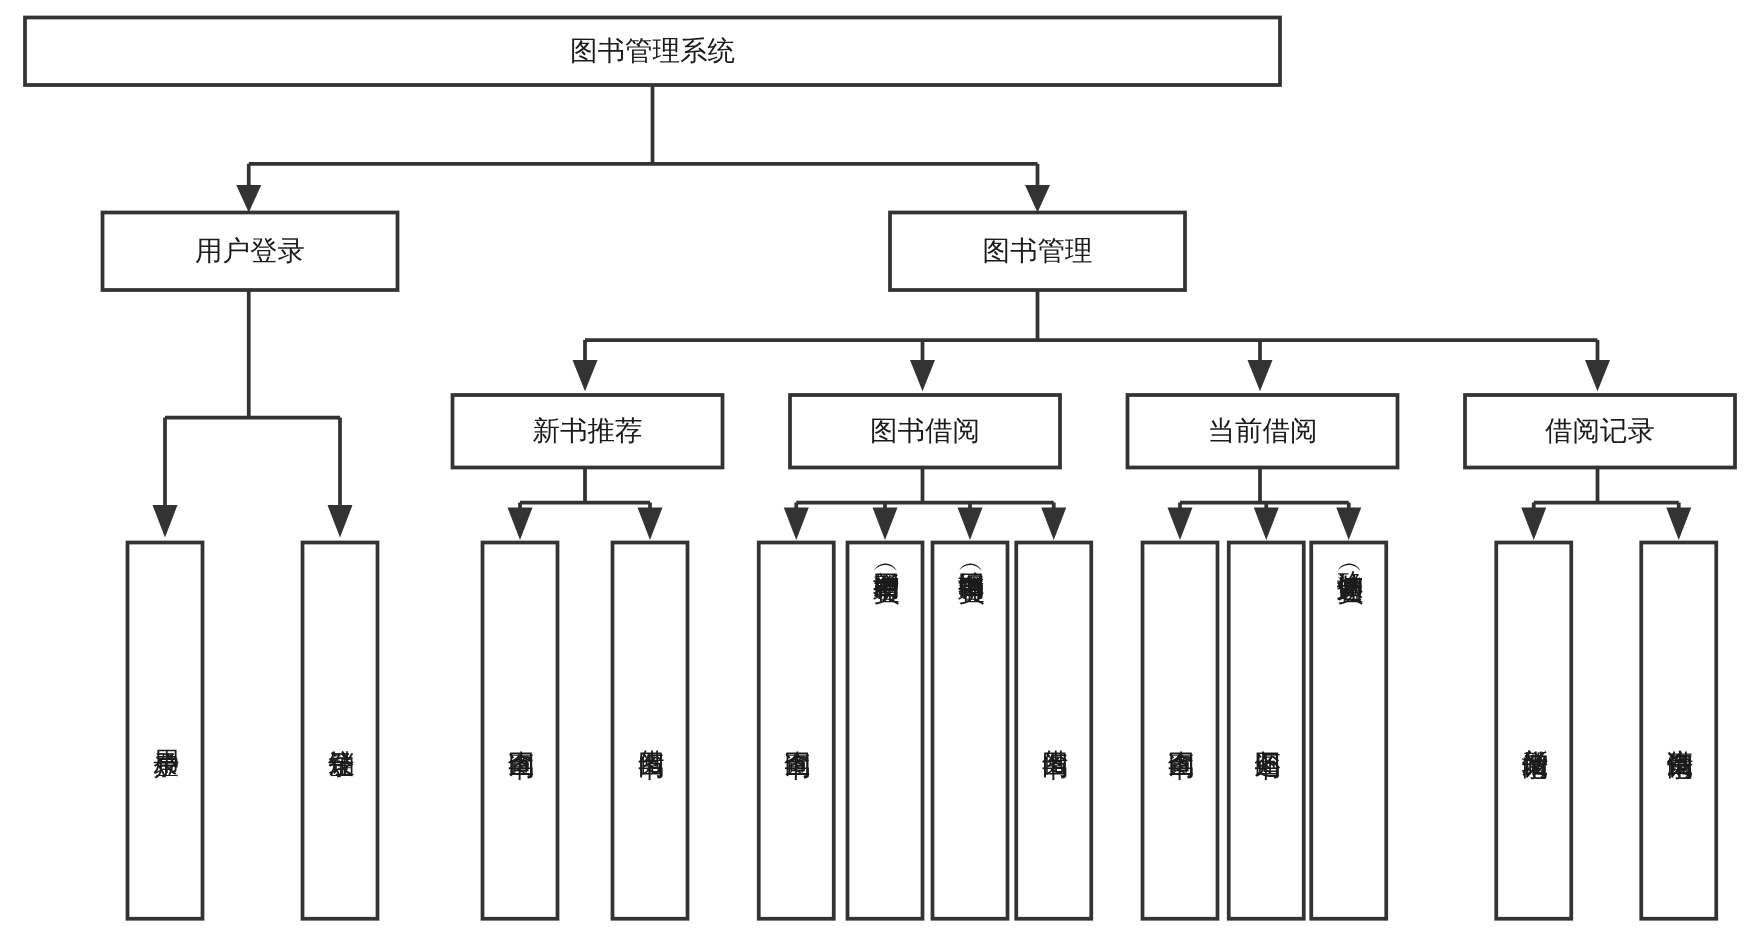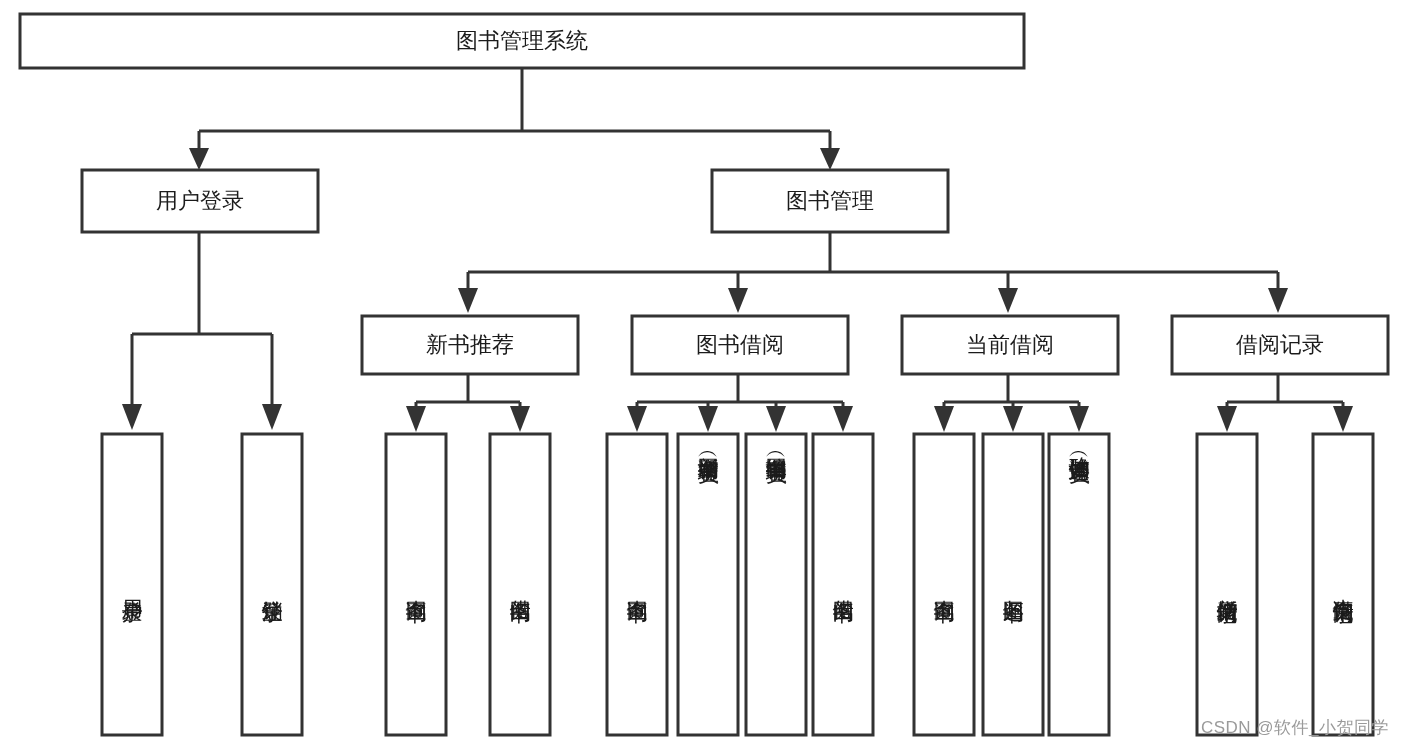--- a/index.html
+++ b/index.html
@@ -232,15 +232,14 @@
     <span class="node-label-v">确认归还（管理员）</span>
   </div>
 
   <div class="node-label-v-wrap" style="left:1197px; top:434px; width:60px; height:301px;">
     <span class="node-label-v">新增借阅记录</span>
   </div>
   <div class="node-label-v-wrap" style="left:1313px; top:434px; width:60px; height:301px;">
     <span class="node-label-v">查询借阅记录</span>
   </div>
 
-  <div class="watermark">CSDN @软件_小贺同学</div>
 
 </div>
 
 </body></html>

